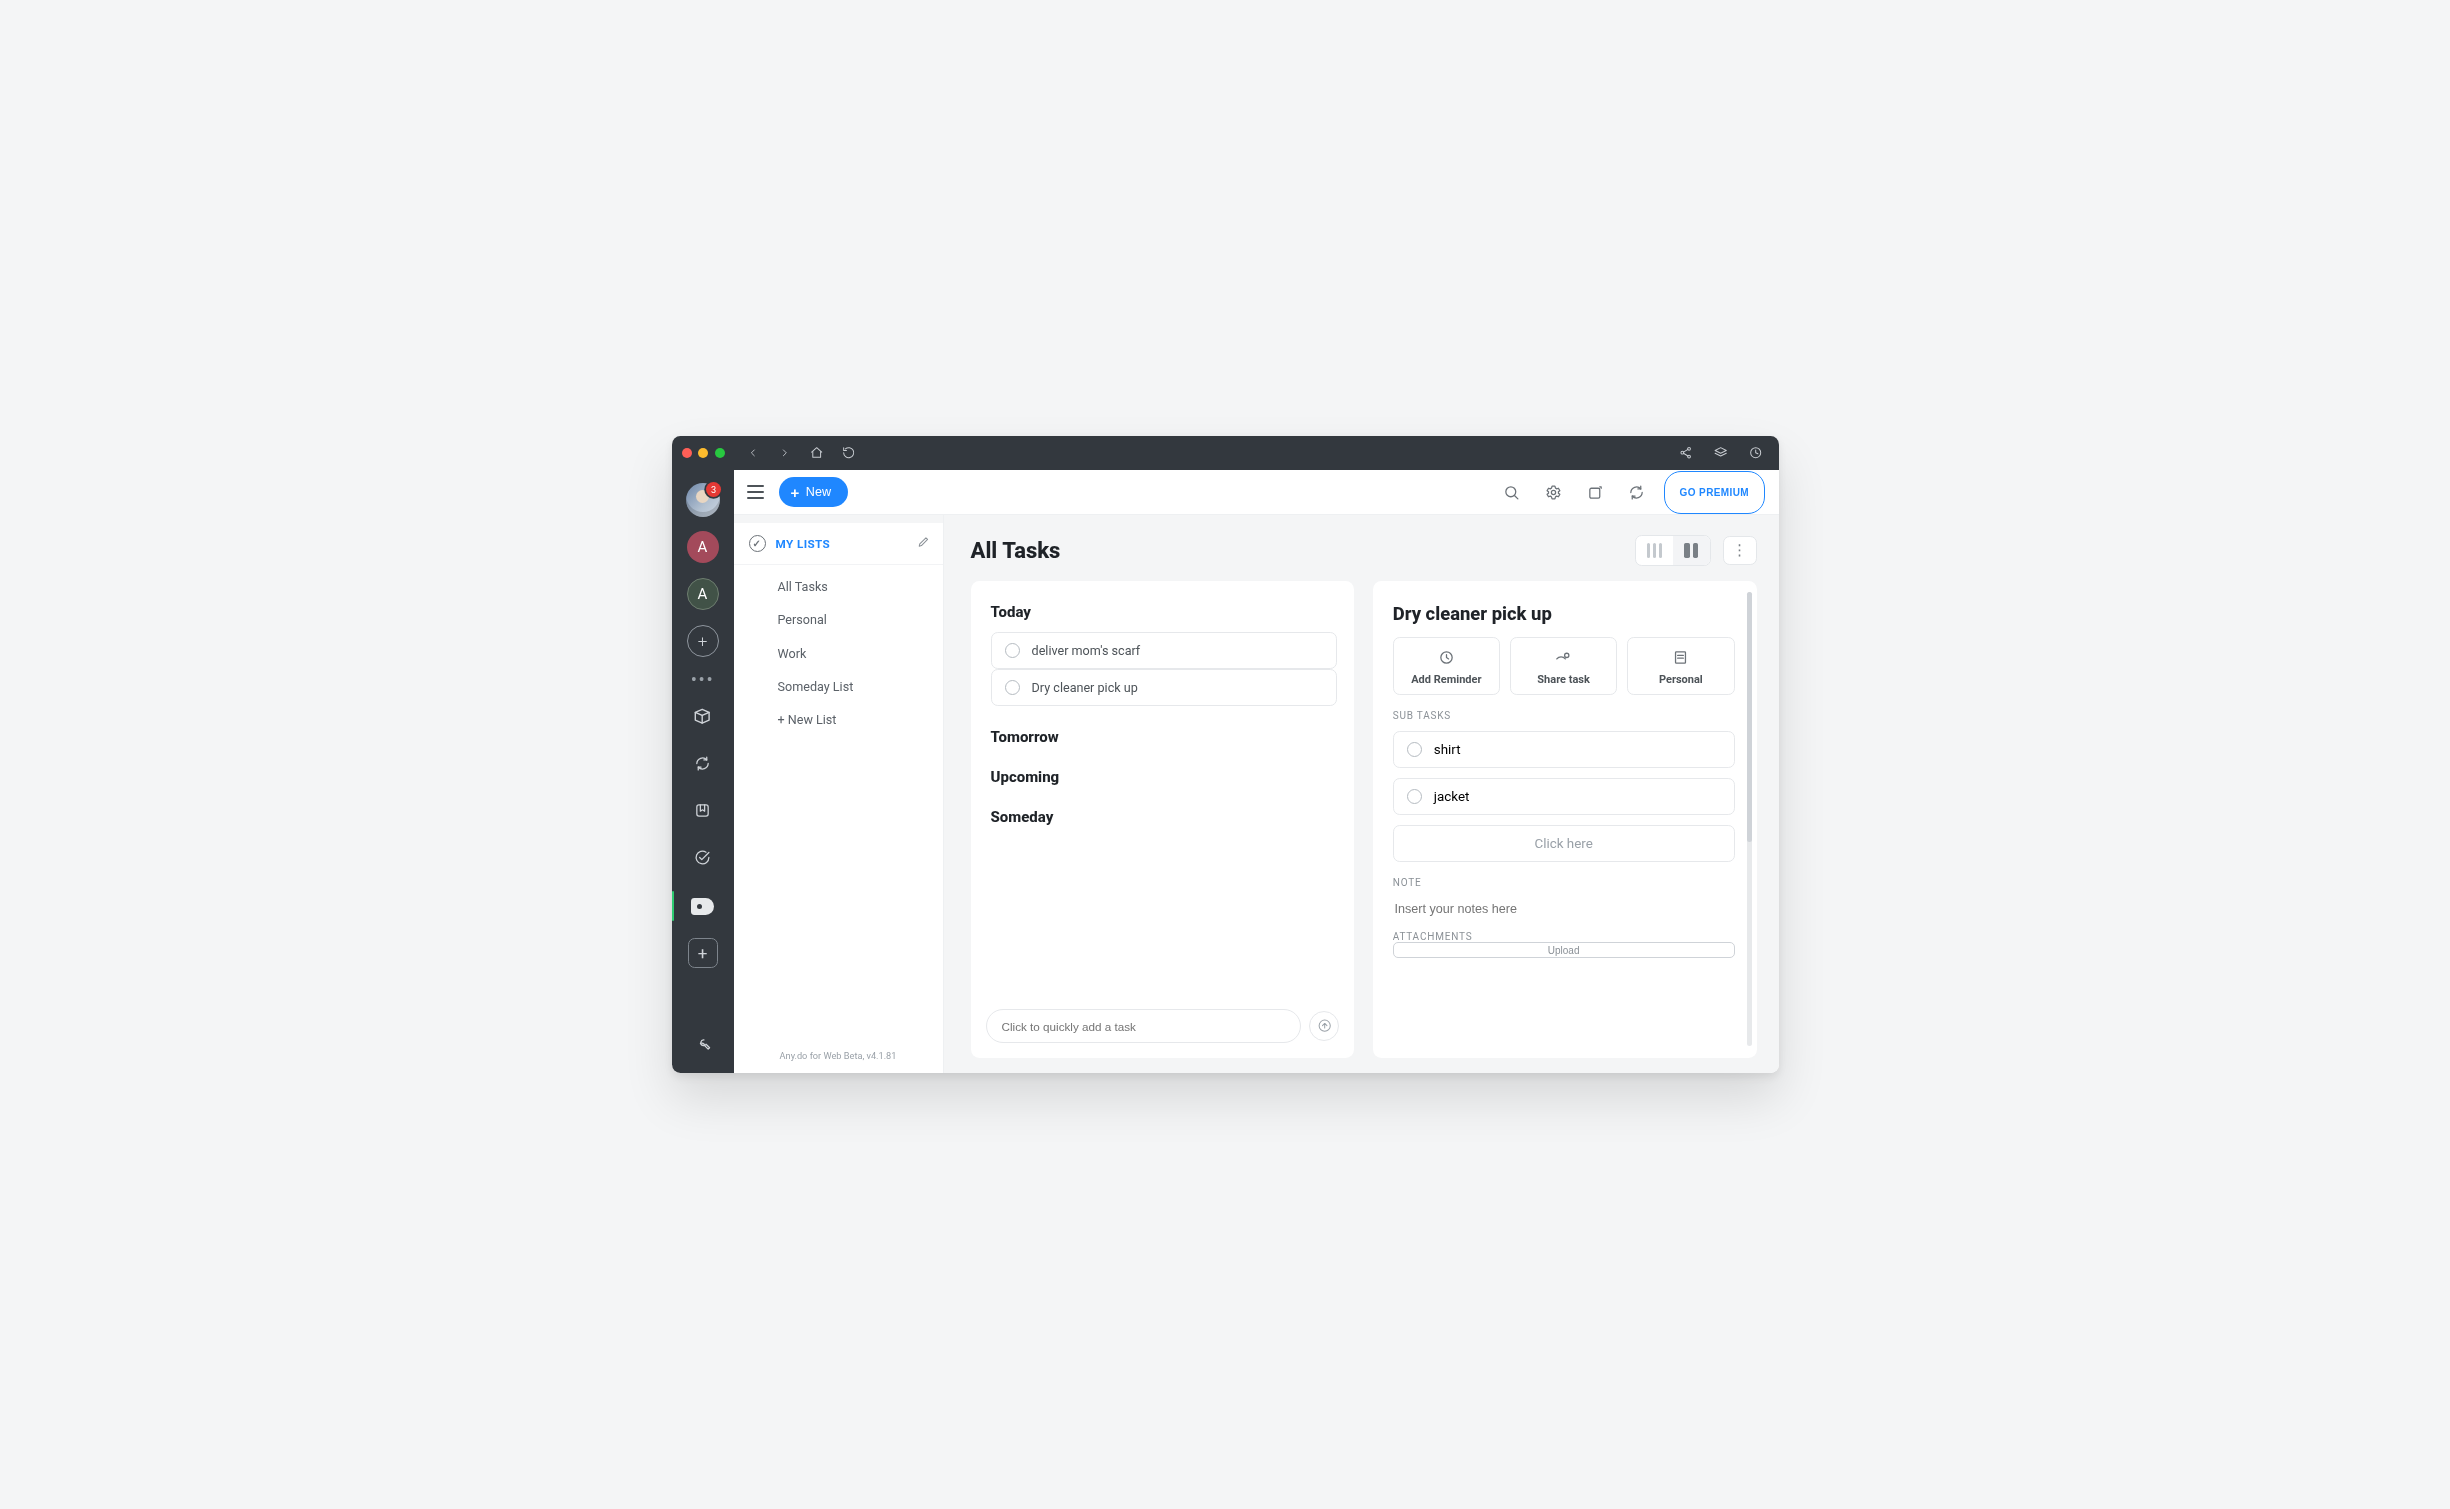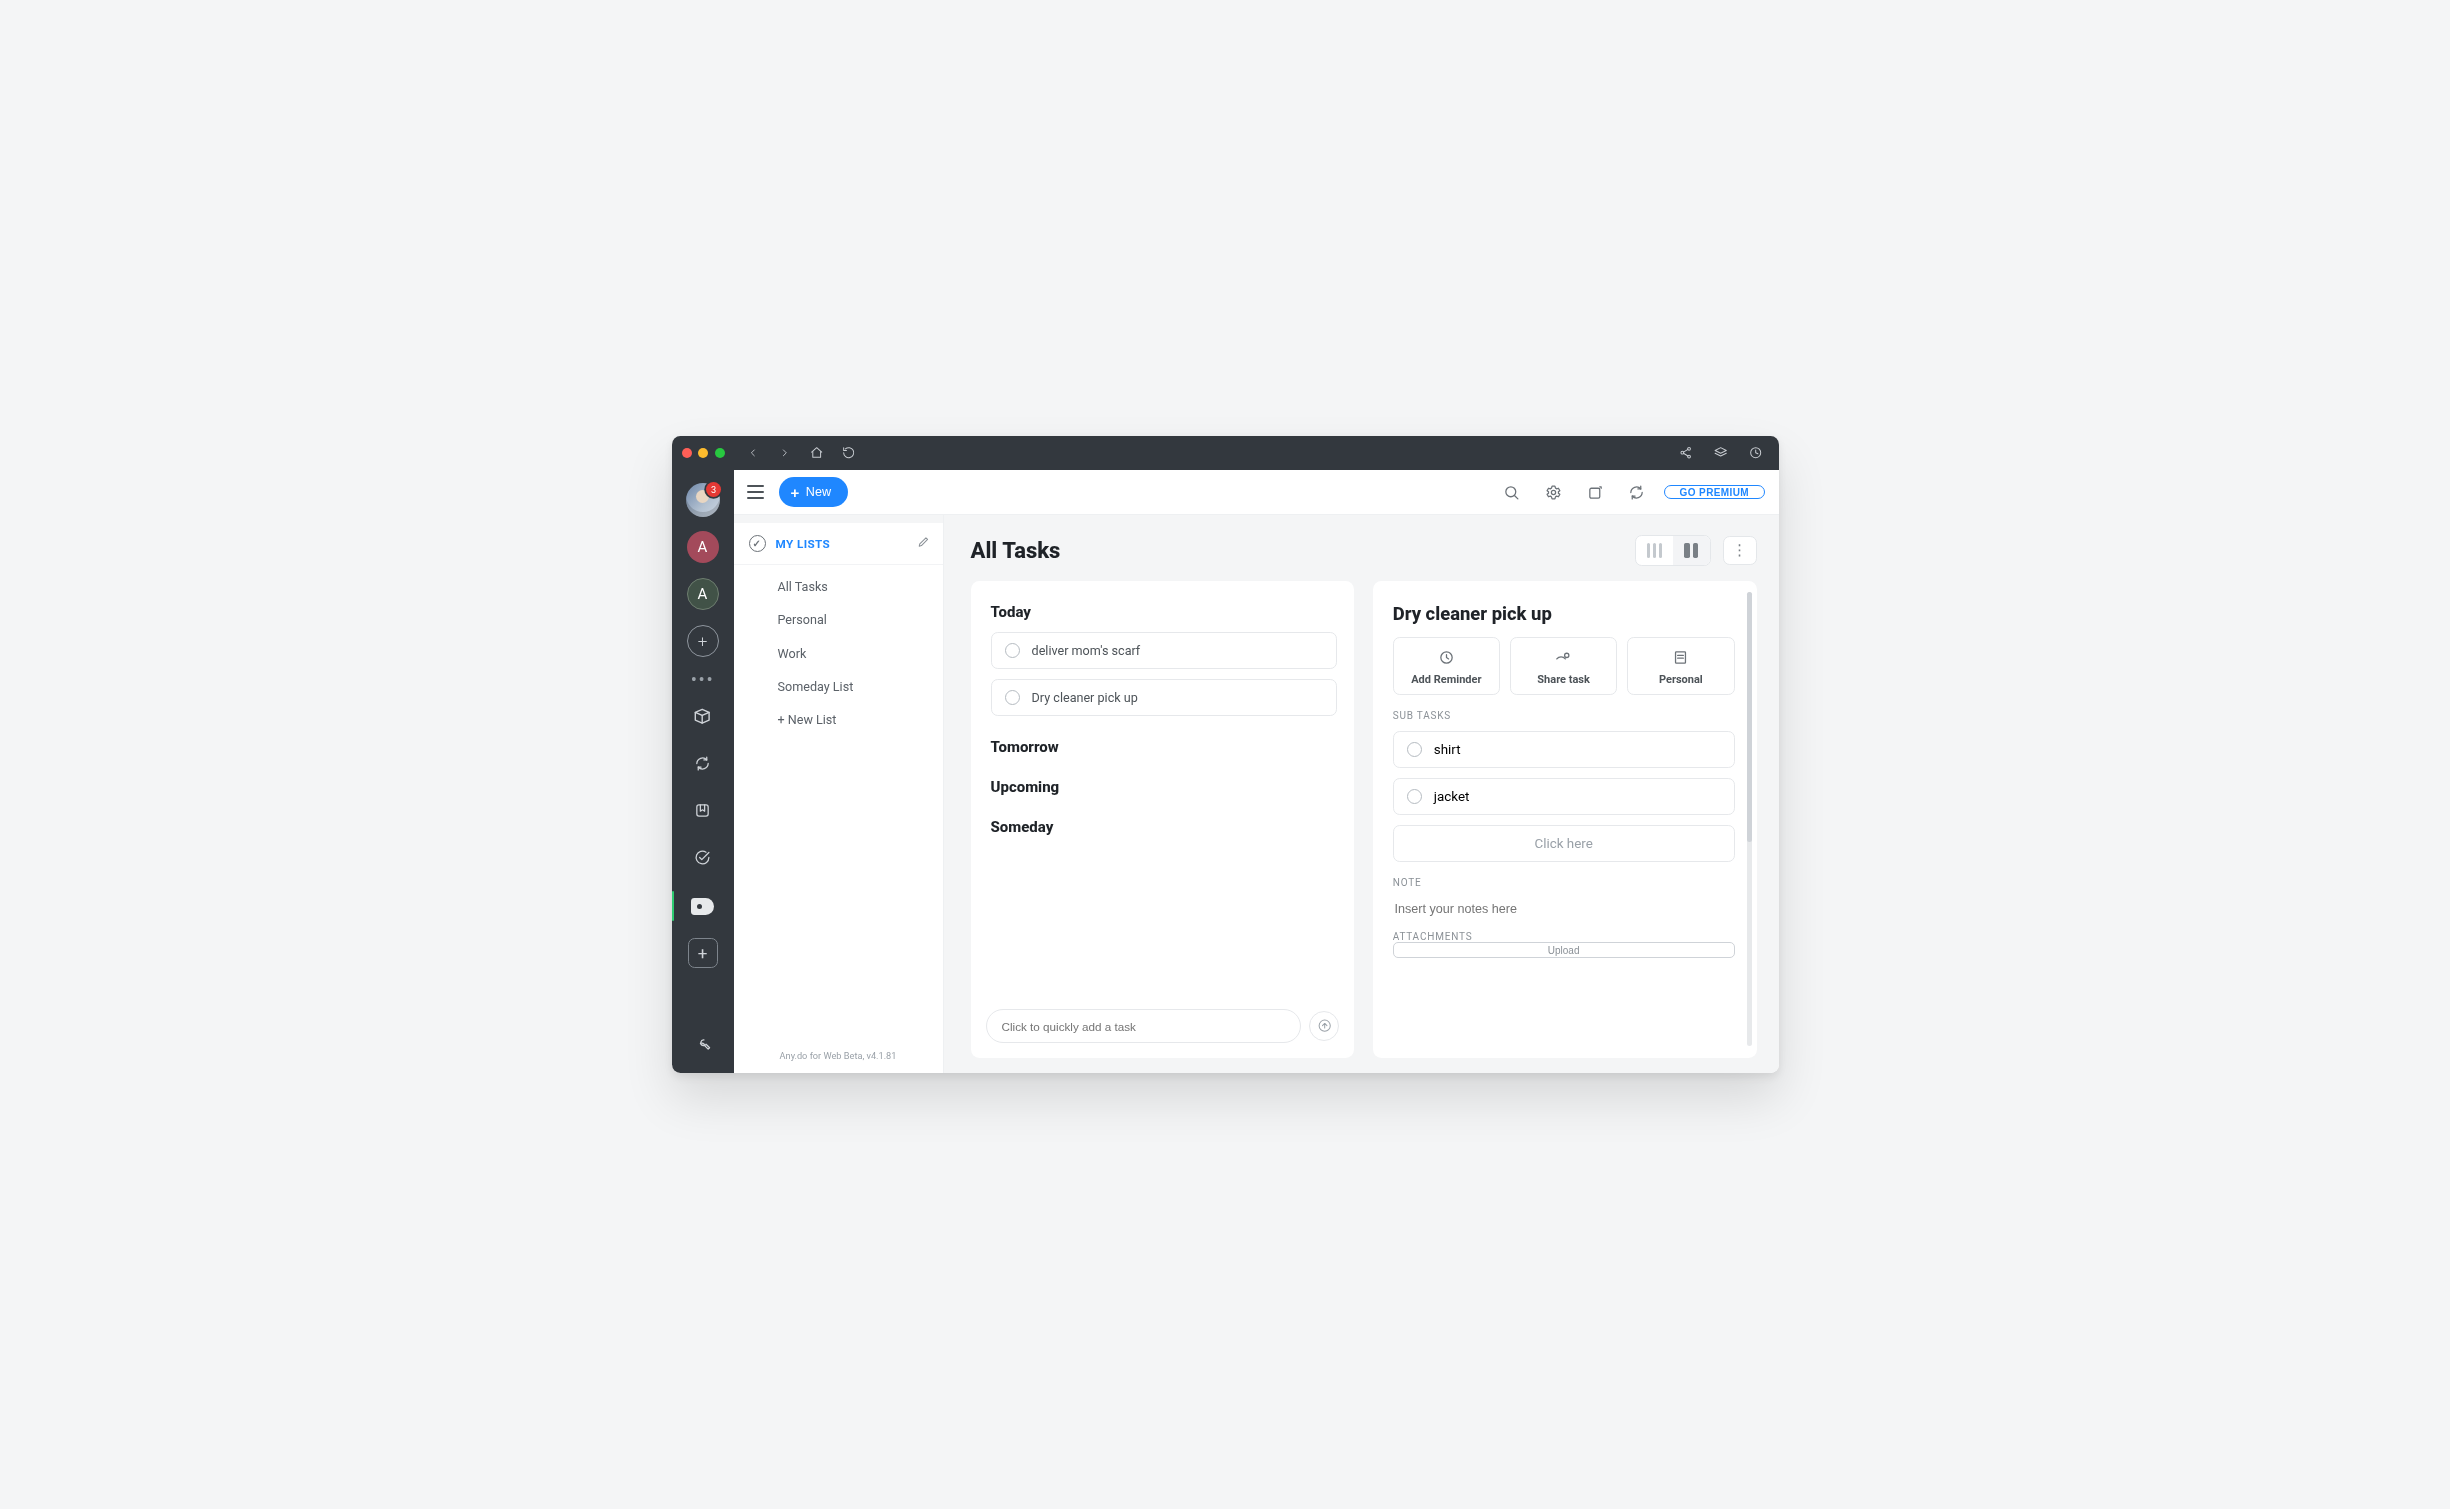--- a/index.html
+++ b/index.html
@@ -94,21 +94,21 @@
   .hamburger{ width:23.5px; display:flex; flex-direction:column; gap:4.2px; padding:3.4px;}
   .hamburger span{ height:1.7px; background:#4d5358; border-radius:1.7px;}
   .new-btn{
     background:#1f87ff; color:#fff; border:none; border-radius:18.4px; height:30px; padding:0 17px 0 11.7px;
     display:flex; align-items:center; gap:6.7px; font-size:12.6px; font-weight:500;
   }
   .new-btn .plus{ font-size:15px; font-weight:600; line-height:1;}
   .hdr-spacer{flex:1;}
   .hdr-ico{ width:30px; height:30px; display:flex; align-items:center; justify-content:center; color:#6c7278;}
   .go-prem{
-    border:1.3px solid #1f87ff; color:#1f87ff; background:#fff; border-radius:17px; height:14px; padding:0 15px;
+    border:1.3px solid #1f87ff; color:#1f87ff; background:#fff; border-radius:17px; height:43px; padding:0 15px;
     font-size:10px; letter-spacing:0.4px; font-weight:600;
   }
 
   
   .app-body{ flex:1; display:flex; min-height:0; }
 
   
   .sidebar{
     width:210px; border-right:0.8px solid #eef0f2; background:#fff; display:flex; flex-direction:column;
   }
@@ -133,21 +133,21 @@
   .toggle-btn .bar{ width:3.4px; height:15px; background:currentColor; border-radius:1.7px;}
   .toggle-btn .barw{ width:5.9px;}
   .toggle-btn.active{ color:#7a8086; background:#f3f4f6;}
   .more-btn{ width:34px; height:28.5px; border:0.8px solid #e4e7ea; border-radius:6.7px; background:#fff; color:#7a8086; display:flex; align-items:center; justify-content:center; font-size:15px;}
 
   .columns{ flex:1; display:flex; gap:18.4px; min-height:0;}
   .panel{ background:#fff; border-radius:8.4px; flex:1; display:flex; flex-direction:column; min-height:0; position:relative;}
   .panel-scroll{ padding:17px 17px 6.7px 20px; overflow:auto;}
   .section-h{ font-size:15px; font-weight:800; color:#1f2328; margin:5px 0 11.7px;}
   .task{
-    border:0.8px solid #e6e8eb; border-radius:6.7px; padding:10px 13.4px; display:flex; align-items:center; gap:11.7px; margin-bottom:10px;
+    border:0.8px solid #e6e8eb; border-radius:6.7px; padding:10px 13.4px; display:flex; align-items:center; gap:11.7px; 
   }
   .task .circle{ width:15px; height:15px; border:1.7px solid #b5bbc1; border-radius:50%;}
   .task .label{ color:#4d5358; font-size:12.6px;}
   .add-row{
     position:absolute; left:15px; right:15px; bottom:15px; display:flex; align-items:center; gap:8.4px;
   }
   .add-input{
     flex:1; border:0.8px solid #e6e8eb; border-radius:18.4px; height:34px; padding:0 15px; color:#9aa1a8; font-size:11.7px;
   }
   .add-send{ width:30px; height:30px; border-radius:50%; border:0.8px solid #e6e8eb; background:#fff; color:#9aa1a8; display:flex; align-items:center; justify-content:center;}

